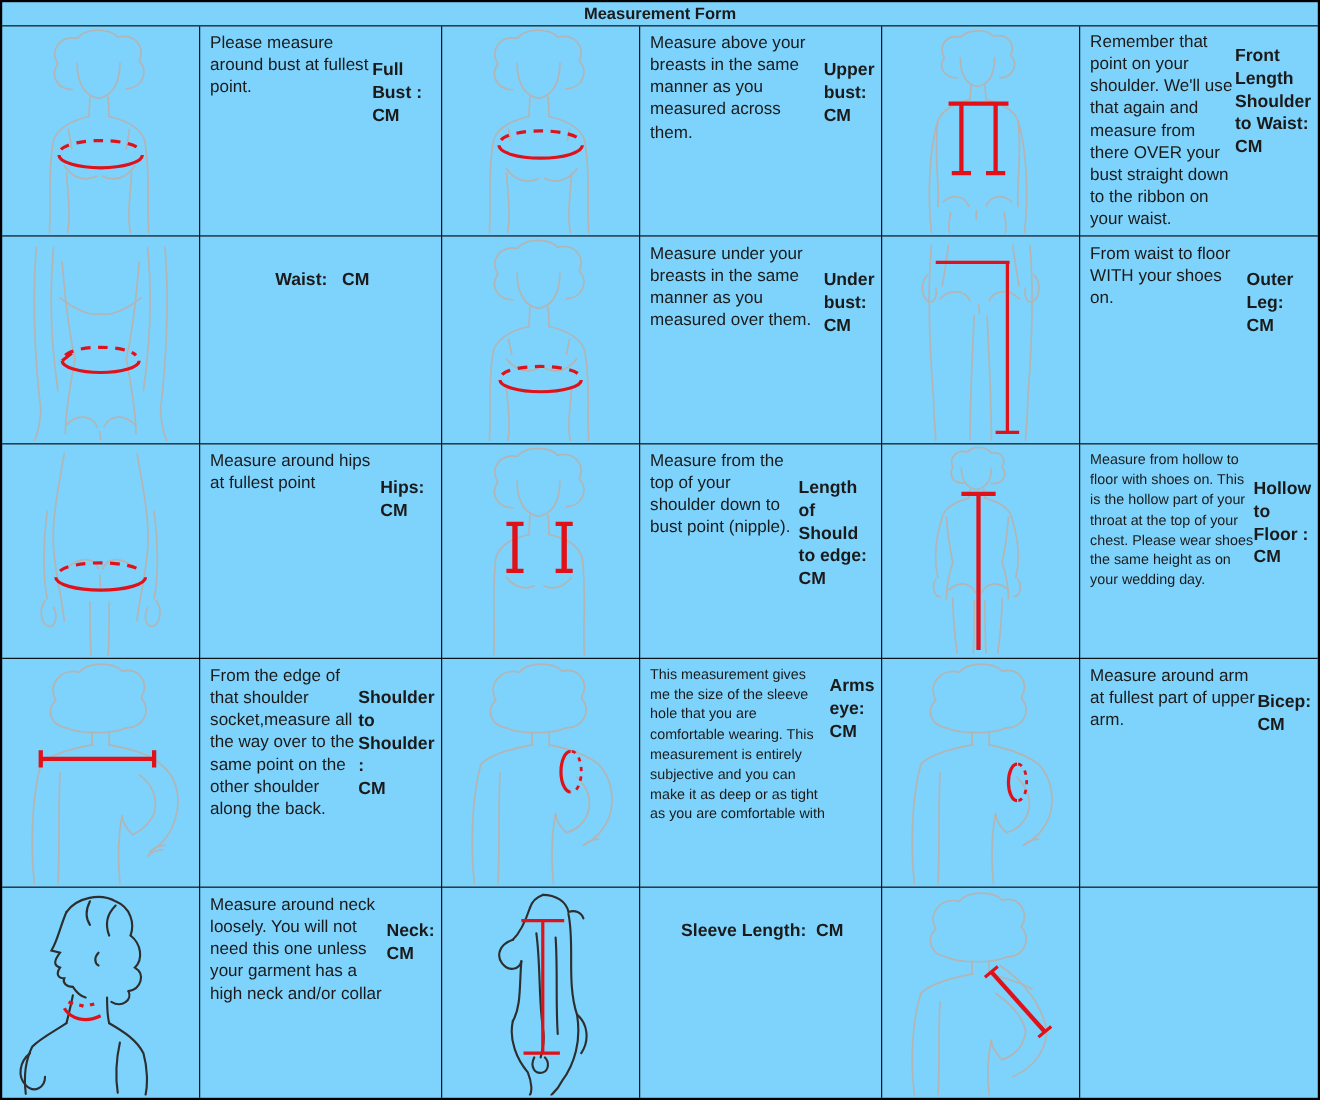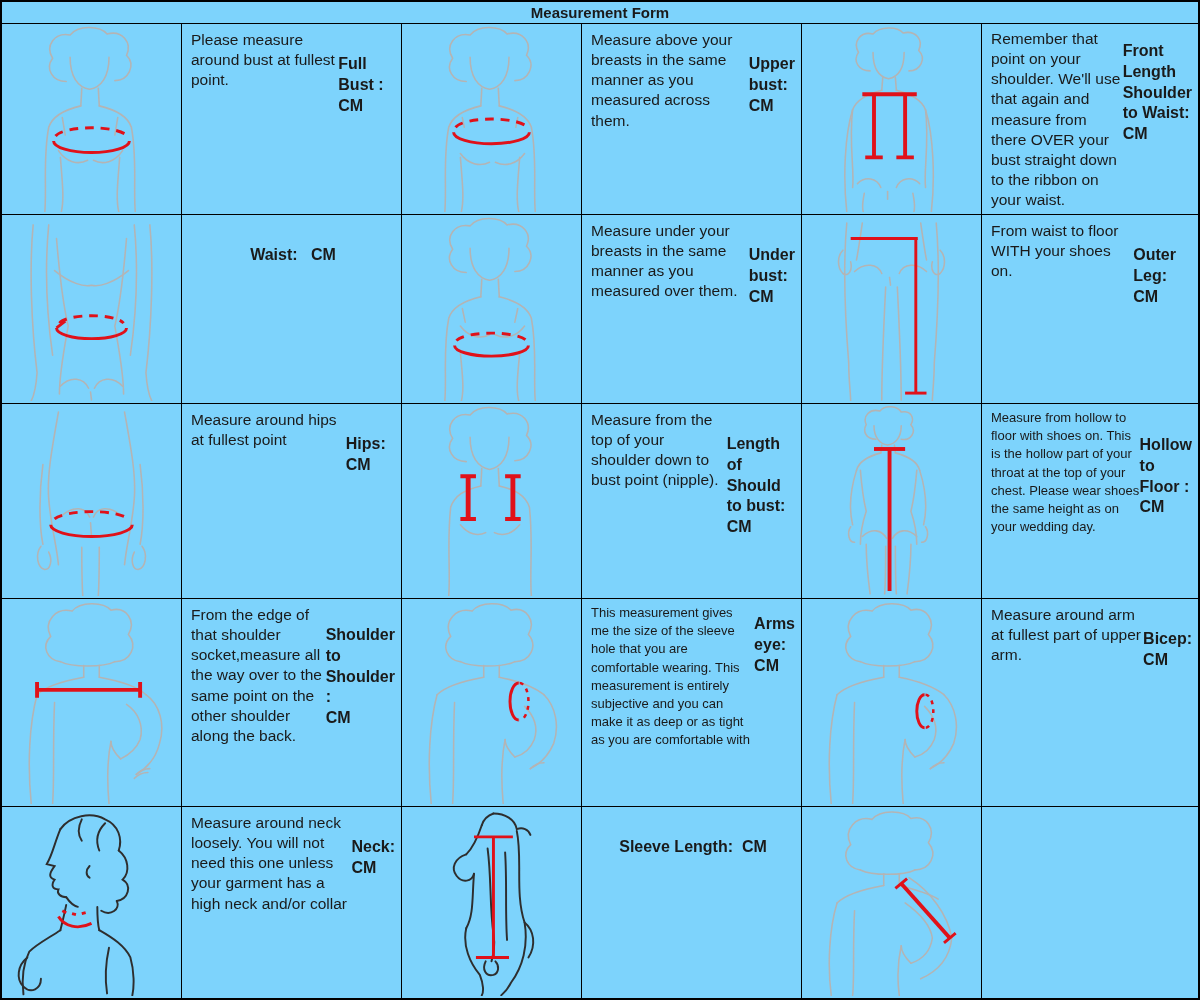--- a/index.html
+++ b/index.html
@@ -175,21 +175,21 @@
         <path class="g" d="M80,64 L79,82 M97,64 L98,82"></path>
         <path class="g" d="M79,82 C62,86 52,92 48,104 C44,140 48,170 46,195"></path>
         <path class="g" d="M98,82 C115,86 125,92 129,104 C133,140 129,170 131,195"></path>
         <path class="g" d="M58,122 C66,132 76,134 84,130 M93,130 C101,134 111,132 119,122"></path>
         <path class="rb" d="M66,73 L66,115 M112,73 L112,115"></path>
         <path class="rr" d="M58,72 L74,72 M58,116 L74,116 M104,72 L120,72 M104,116 L120,116"></path>
       </svg>
     </div>
     <div class="cell text">
       <div class="body">Measure from the top of your shoulder down to bust point (nipple).</div>
-      <div class="label">Length of Should to bust:  CM</div>
+      <div class="label">Length of Should to edge:  CM</div>
     </div>
 
     <div class="cell fig">
       <svg viewBox="0 0 180 195">
         <path class="g" d="M74,34 C64,34 60,26 64,19 C60,10 68,2 78,5 C84,-2 96,0 100,6 C110,4 114,12 110,19 C116,26 110,36 100,34"></path>
         <path class="g" d="M72,20 C72,32 78,39 86,40 C94,39 100,32 100,20"></path>
         <path class="g" d="M80,40 L79,48 M93,40 L94,48"></path>
         <path class="g" d="M79,48 C64,52 56,58 54,66 M94,48 C109,52 117,58 119,66"></path>
         <path class="g" d="M54,66 C48,85 46,105 50,122 M119,66 C125,85 127,105 123,122"></path>
         <path class="g" d="M48,124 C44,130 46,140 52,140 M125,124 C129,130 127,140 121,140"></path>

